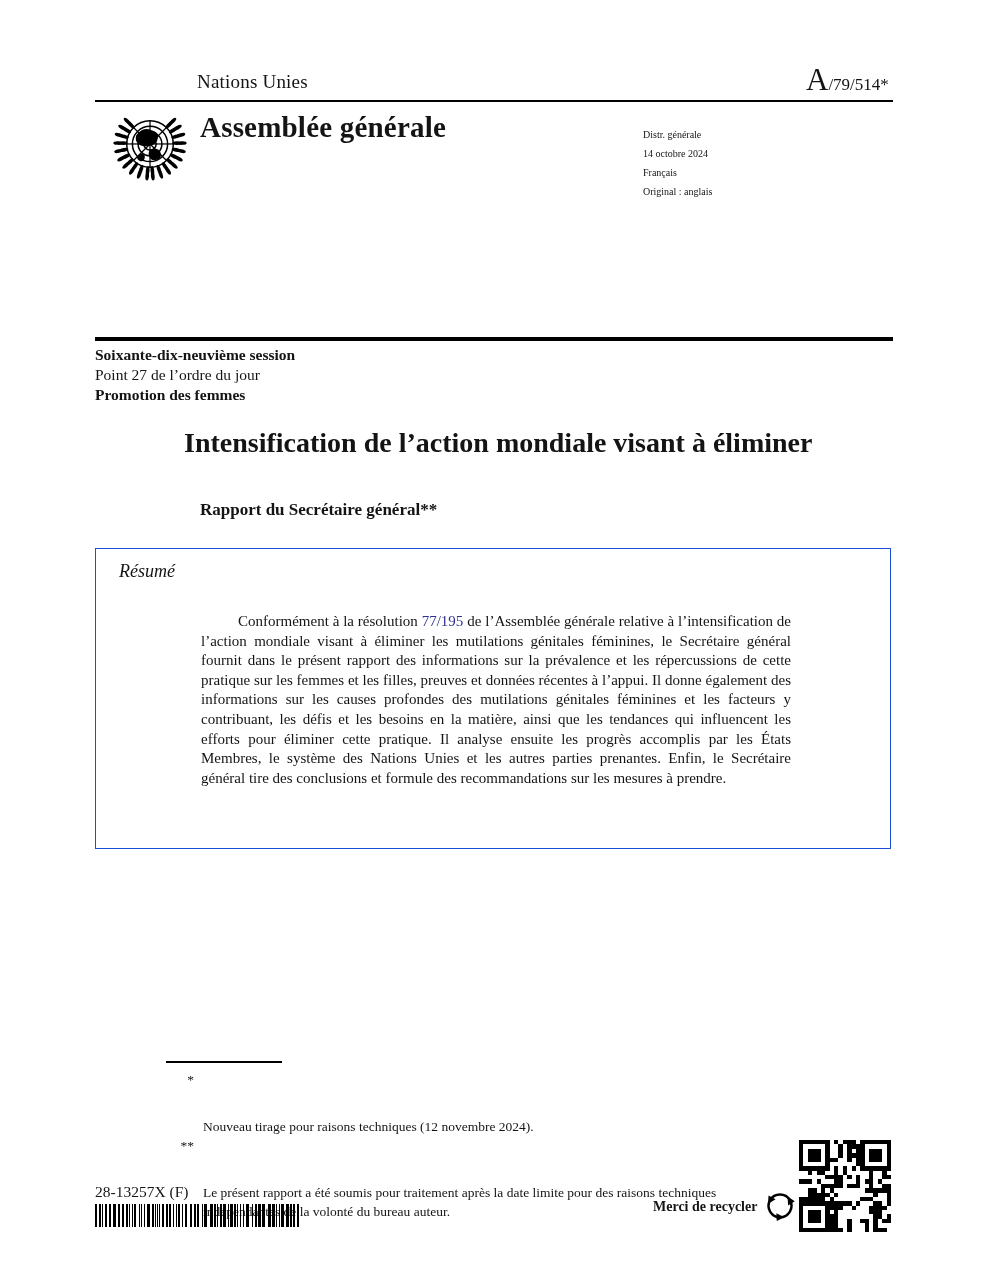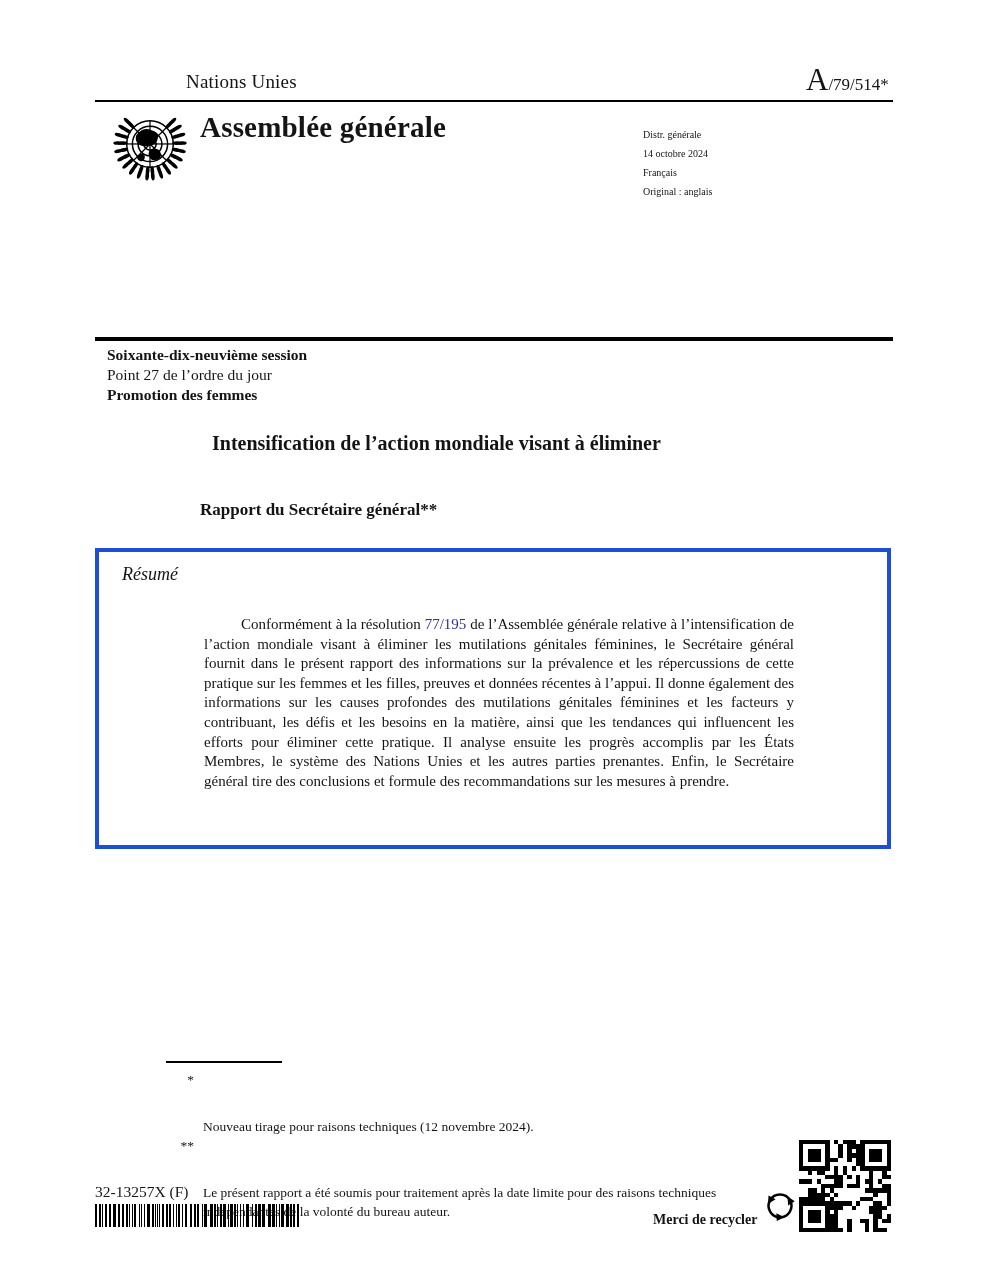--- a/index.html
+++ b/index.html
@@ -1,49 +1,49 @@
 <!DOCTYPE html>
 <html><head>
 <meta charset="utf-8">
 <style>
   html,body{margin:0;padding:0;background:#ffffff;}
   body{width:989px;height:1280px;font-family:"Liberation Serif","DejaVu Serif",serif;color:#141414;}
   .page{position:relative;width:989px;height:1280px;overflow:hidden;background:#fff;}
 
-  .org-name{position:absolute;left:186px;top:71px;font-size:19px;letter-spacing:.2px;}
+  .org-name{position:absolute;left:197px;top:71px;font-size:19px;letter-spacing:.2px;}
   .doc-symbol{position:absolute;left:806px;top:62px;display:flex;align-items:baseline;}
   .doc-symbol .big{font-size:31px;}
   .doc-symbol .rest{font-size:17px;font-family:Liberation Serif, serif;}
   .rule-top{position:absolute;left:95px;top:100px;width:798px;height:2px;background:#000;}
 
   .emblem{position:absolute;left:106px;top:106px;width:88px;height:90px;}
   .body-name{position:absolute;left:200px;top:111px;font-size:29px;font-weight:bold;letter-spacing:.2px;}
   .distr{position:absolute;left:643px;top:125px;font-size:10px;line-height:19px;}
 
   .rule-session{position:absolute;left:95px;top:337px;width:798px;height:4px;background:#000;}
-  .session{position:absolute;left:95px;top:345px;font-size:15.5px;line-height:20px;margin-left:12px;}
+  .session{position:absolute;left:95px;top:345px;font-size:15.5px;line-height:20px;}
   .session .b{font-weight:bold;}
 
-  .title{position:absolute;left:212px;top:430px;font-size:20px;font-weight:bold;line-height:26px;}
+  .title{position:absolute;left:184px;top:430px;font-size:28px;font-weight:bold;line-height:26px;}
   .subtitle{position:absolute;left:200px;top:500px;font-size:17px;font-weight:bold;}
 
-  .summary-box{position:absolute;left:95px;top:548px;width:796px;height:301px;border:4px solid #1d4ed8;box-sizing:border-box;}
+  .summary-box{position:absolute;left:95px;top:548px;width:796px;height:301px;border:1px solid #1d4ed8;box-sizing:border-box;}
   .summary-heading{position:absolute;left:23px;top:12px;font-size:18px;font-style:italic;}
   .summary-para{position:absolute;left:105px;top:48px;width:590px;font-size:15px;line-height:19.6px;text-align:justify;text-indent:37px;}
   .res-link{text-decoration:none;}
 
   .fn-rule{position:absolute;left:166px;top:1061px;width:116px;height:2px;background:#000;}
   .footnotes{position:absolute;left:160px;top:1070px;font-size:13.5px;line-height:19px;}
   .fn-row{display:flex;}
   .fn-marker{width:34px;text-align:right;padding-right:9px;flex:none;}
   .fn-text{width:578px;margin-top:47px;}
 
   .doc-number{position:absolute;left:95px;top:1183px;font-size:15.5px;}
   .barcode{position:absolute;left:95px;top:1204px;}
-  .recycle-row{position:absolute;left:653px;top:1186px;display:flex;align-items:flex-end;}
+  .recycle-row{position:absolute;left:653px;top:1186px;display:flex;align-items:center;}
   .recycle-label{font-size:14px;font-weight:bold;margin-right:4px;}
   .qr{position:absolute;left:799px;top:1140px;}
 </style>
 </head>
 <body>
 
 <div class="page">
 
   <div class="org-name">Nations Unies</div>
 
@@ -148,21 +148,21 @@
     <div class="fn-row">
       <span class="fn-marker">*</span>
       <span class="fn-text">Nouveau tirage pour raisons techniques (12 novembre 2024).</span>
     </div>
     <div class="fn-row">
       <span class="fn-marker">**</span>
       <span class="fn-text">Le présent rapport a été soumis pour traitement après la date limite pour des raisons techniques indépendantes de la volonté du bureau auteur.</span>
     </div>
   </div>
 
-  <div class="doc-number">32-13257X (F)</div>
+  <div class="doc-number">28-13257X (F)</div>
 
   <div class="barcode">
     <svg id="barcode-svg" width="208" height="23" viewBox="0 0 208 23" shape-rendering="crispEdges">
         <rect x="0" y="0" width="2" height="23" fill="#000"></rect>
         <rect x="4" y="0" width="2" height="23" fill="#000"></rect>
         <rect x="7" y="0" width="1" height="23" fill="#000"></rect>
         <rect x="10" y="0" width="2" height="23" fill="#000"></rect>
         <rect x="14" y="0" width="2" height="23" fill="#000"></rect>
         <rect x="18" y="0" width="3" height="23" fill="#000"></rect>
         <rect x="23" y="0" width="2" height="23" fill="#000"></rect>

